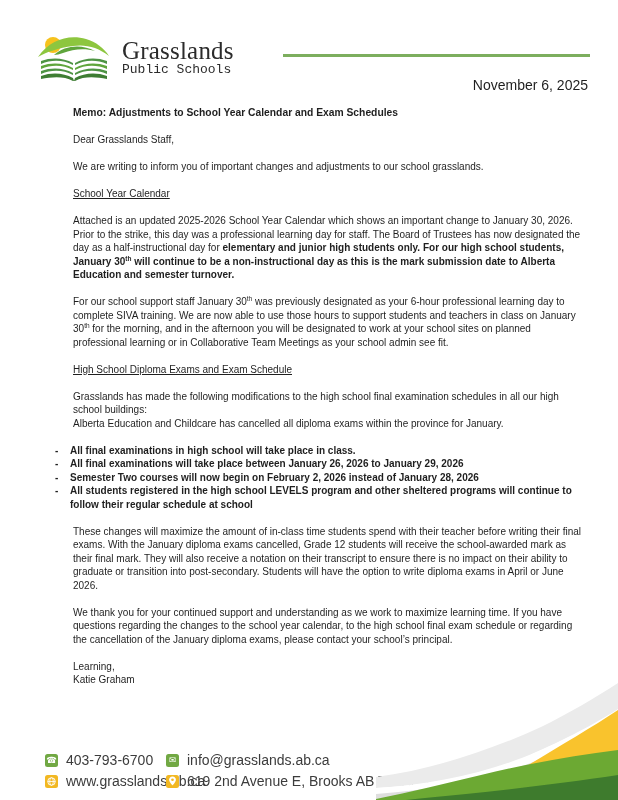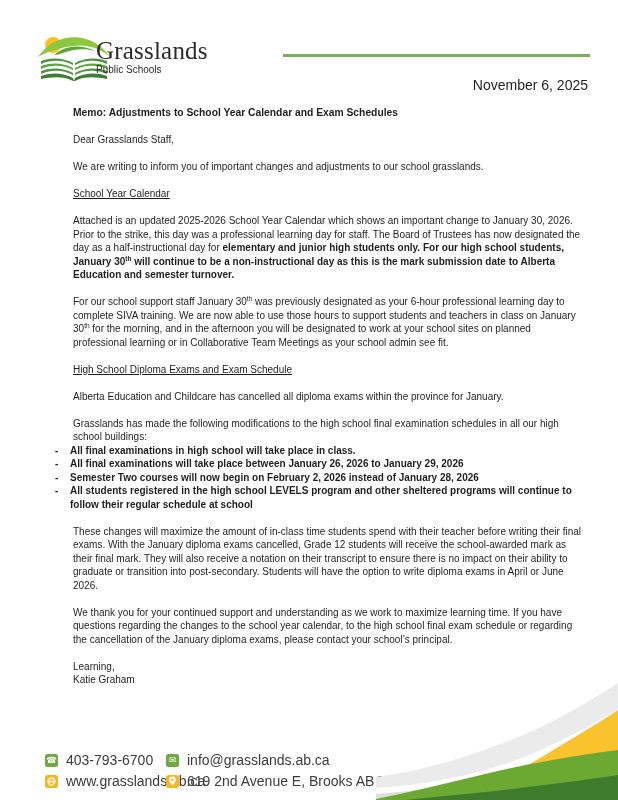--- a/index.html
+++ b/index.html
@@ -9,28 +9,28 @@
     height: 800px;
     background: #ffffff;
     overflow: hidden;
     font-family: "Liberation Sans", sans-serif;
     color: #1f1f1f;
     margin: 0 auto;
   }
 
   
   .logo-mark { position: absolute; left: 38px; top: 32px; width: 72px; height: 50px; }
-  .wordmark { position: absolute; left: 96px; top: 38px; }
+  .wordmark { position: absolute; left: 122px; top: 38px; }
   .wordmark-title {
     font-family: "Liberation Serif", serif;
     font-size: 25px; line-height: 26px; color: #2b2b2b; letter-spacing: 0.2px;
   }
   .wordmark-sub {
-    font-family: Liberation Sans, sans-serif;
-    font-size: 10px; line-height: 14px; color: #2b2b2b; margin-top: -1px;
+    font-family: Liberation Mono, monospace;
+    font-size: 13px; line-height: 14px; color: #2b2b2b; margin-top: -1px;
   }
   .header-rule {
     position: absolute; left: 283px; top: 54px; width: 307px; height: 2.5px;
     background: #7cae5e;
   }
   .date-line {
     position: absolute; right: 30px; top: 77px;
     font-size: 14px; color: #1f1f1f;
   }
 
@@ -106,23 +106,23 @@
     <p>Dear Grasslands Staff,</p>
 
     <p>We are writing to inform you of important changes and adjustments to our school grasslands.</p>
 
     <p class="section-heading">School Year Calendar</p>
     <p><span>Attached is an updated 2025-2026 School Year Calendar which shows an important change to January 30, 2026. Prior to the strike, this day was a professional learning day for staff. The Board of Trustees has now designated the day as a half-instructional day for </span><b><span>elementary and junior high students only. For our high school students, January 30</span><sup class="ord">th</sup><span> will continue to be a non-instructional day as this is the mark submission date to Alberta Education and semester turnover.</span></b></p>
 
     <p><span>For our school support staff January 30</span><sup class="ord">th</sup><span> was previously designated as your 6-hour professional learning day to complete SIVA training. We are now able to use those hours to support students and teachers in class on January 30</span><sup class="ord">th</sup><span> for the morning, and in the afternoon you will be designated to work at your school sites on planned professional learning or in Collaborative Team Meetings as your school admin see fit.</span></p>
 
     <p class="section-heading">High School Diploma Exams and Exam Schedule</p>
+    <p style="margin-bottom:0;">Grasslands has made the following modifications to the high school final examination schedules in all our high school buildings:</p>
+
     <p>Alberta Education and Childcare has cancelled all diploma exams within the province for January.</p>
-
-    <p style="margin-bottom:0;">Grasslands has made the following modifications to the high school final examination schedules in all our high school buildings:</p>
     <div class="bullets">
       <div class="bullet">
           <span>All final examinations in high school will take place in class.</span>
         </div>
       <div class="bullet">
           <span>All final examinations will take place between January 26, 2026 to January 29, 2026</span>
         </div>
       <div class="bullet">
           <span>Semester Two courses will now begin on February 2, 2026 instead of January 28, 2026</span>
         </div>

